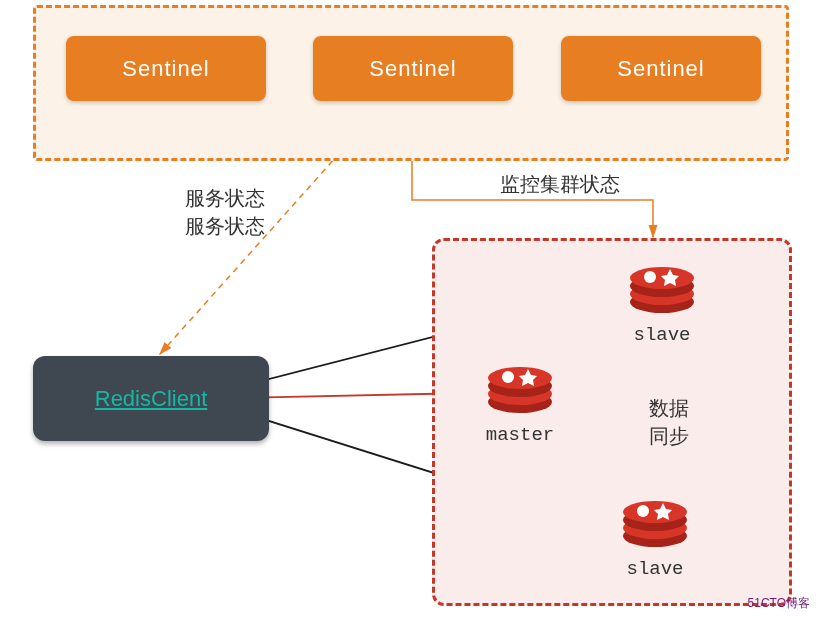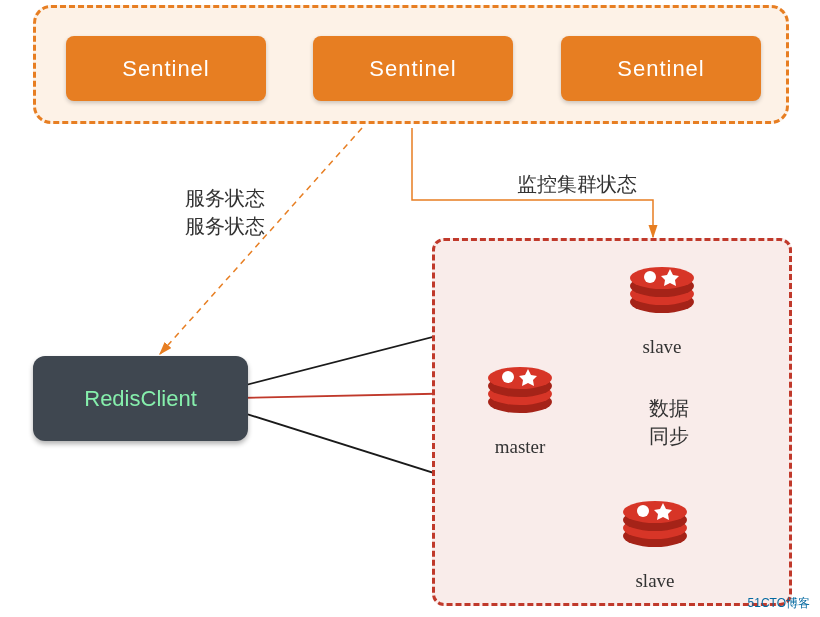--- a/index.html
+++ b/index.html
@@ -8,23 +8,23 @@
       height: 617px;
       background: #ffffff;
       position: relative;
       font-family: "Helvetica Neue", Arial, sans-serif;
     }
     .sentinel-container {
       position: absolute;
       top: 5px;
       left: 33px;
       width: 756px;
-      height: 119px;
+      height: 156px;
       border: 3px dashed #e77e22;
-      border-radius: 18px;
+      border-radius: 4px;
       background: #fdf2e7;
     }
     .sentinel-box {
       position: absolute;
       width: 200px;
       height: 65px;
       background: #e77e22;
       border-radius: 8px;
       color: #ffffff;
       font-size: 22px;
@@ -34,71 +34,72 @@
       justify-content: center;
       box-shadow: 0 2px 4px rgba(0,0,0,0.2);
     }
     .s1 { top: 28px; left: 30px; }
     .s2 { top: 28px; left: 277px; }
     .s3 { top: 28px; left: 525px; }
     .redis-client {
       position: absolute;
       top: 356px;
       left: 33px;
-      width: 215px;
+      width: 236px;
       height: 85px;
       background: #3f4750;
-      color: #86efac;
+      color: #14b8a6;
       border-radius: 12px;
       font-size: 22px;
       display: flex;
       align-items: center;
       justify-content: center;
       box-shadow: 0 3px 5px rgba(0,0,0,0.3);
+      text-decoration: underline;
     }
     .cluster-container {
       position: absolute;
       top: 238px;
       left: 432px;
       width: 360px;
       height: 368px;
       border: 3px dashed #c0392b;
       border-radius: 12px;
       background: #f9ecea;
     }
     .redis-node {
       position: absolute;
       width: 90px;
       text-align: center;
     }
     .redis-label {
       font-size: 19px;
       color: #333;
-      margin-top: 16px;
-      font-family: Liberation Serif, serif;
+      margin-top: 4px;
+      font-family: Liberation Mono, monospace;
     }
     .slave1 { top: 256px; left: 617px; }
     .master { top: 356px; left: 475px; }
     .slave2 { top: 490px; left: 610px; }
     .edge-label {
       position: absolute;
       font-size: 20px;
       color: #333;
       text-align: center;
       line-height: 1.4;
     }
     .label-notify { top: 184px; left: 185px; text-align: center; }
-    .label-monitor { top: 170px; left: 500px; margin-left: 17px; }
+    .label-monitor { top: 170px; left: 500px; }
     .label-sync { top: 394px; left: 649px; }
     .watermark {
       position: absolute;
       bottom: 5px;
       right: 10px;
       font-size: 12px;
-      color: #0369a1;
+      color: #701a75;
     }
     svg.conn {
       position: absolute;
       top: 0;
       left: 0;
       width: 820px;
       height: 617px;
       pointer-events: none;
     }
   </style>

